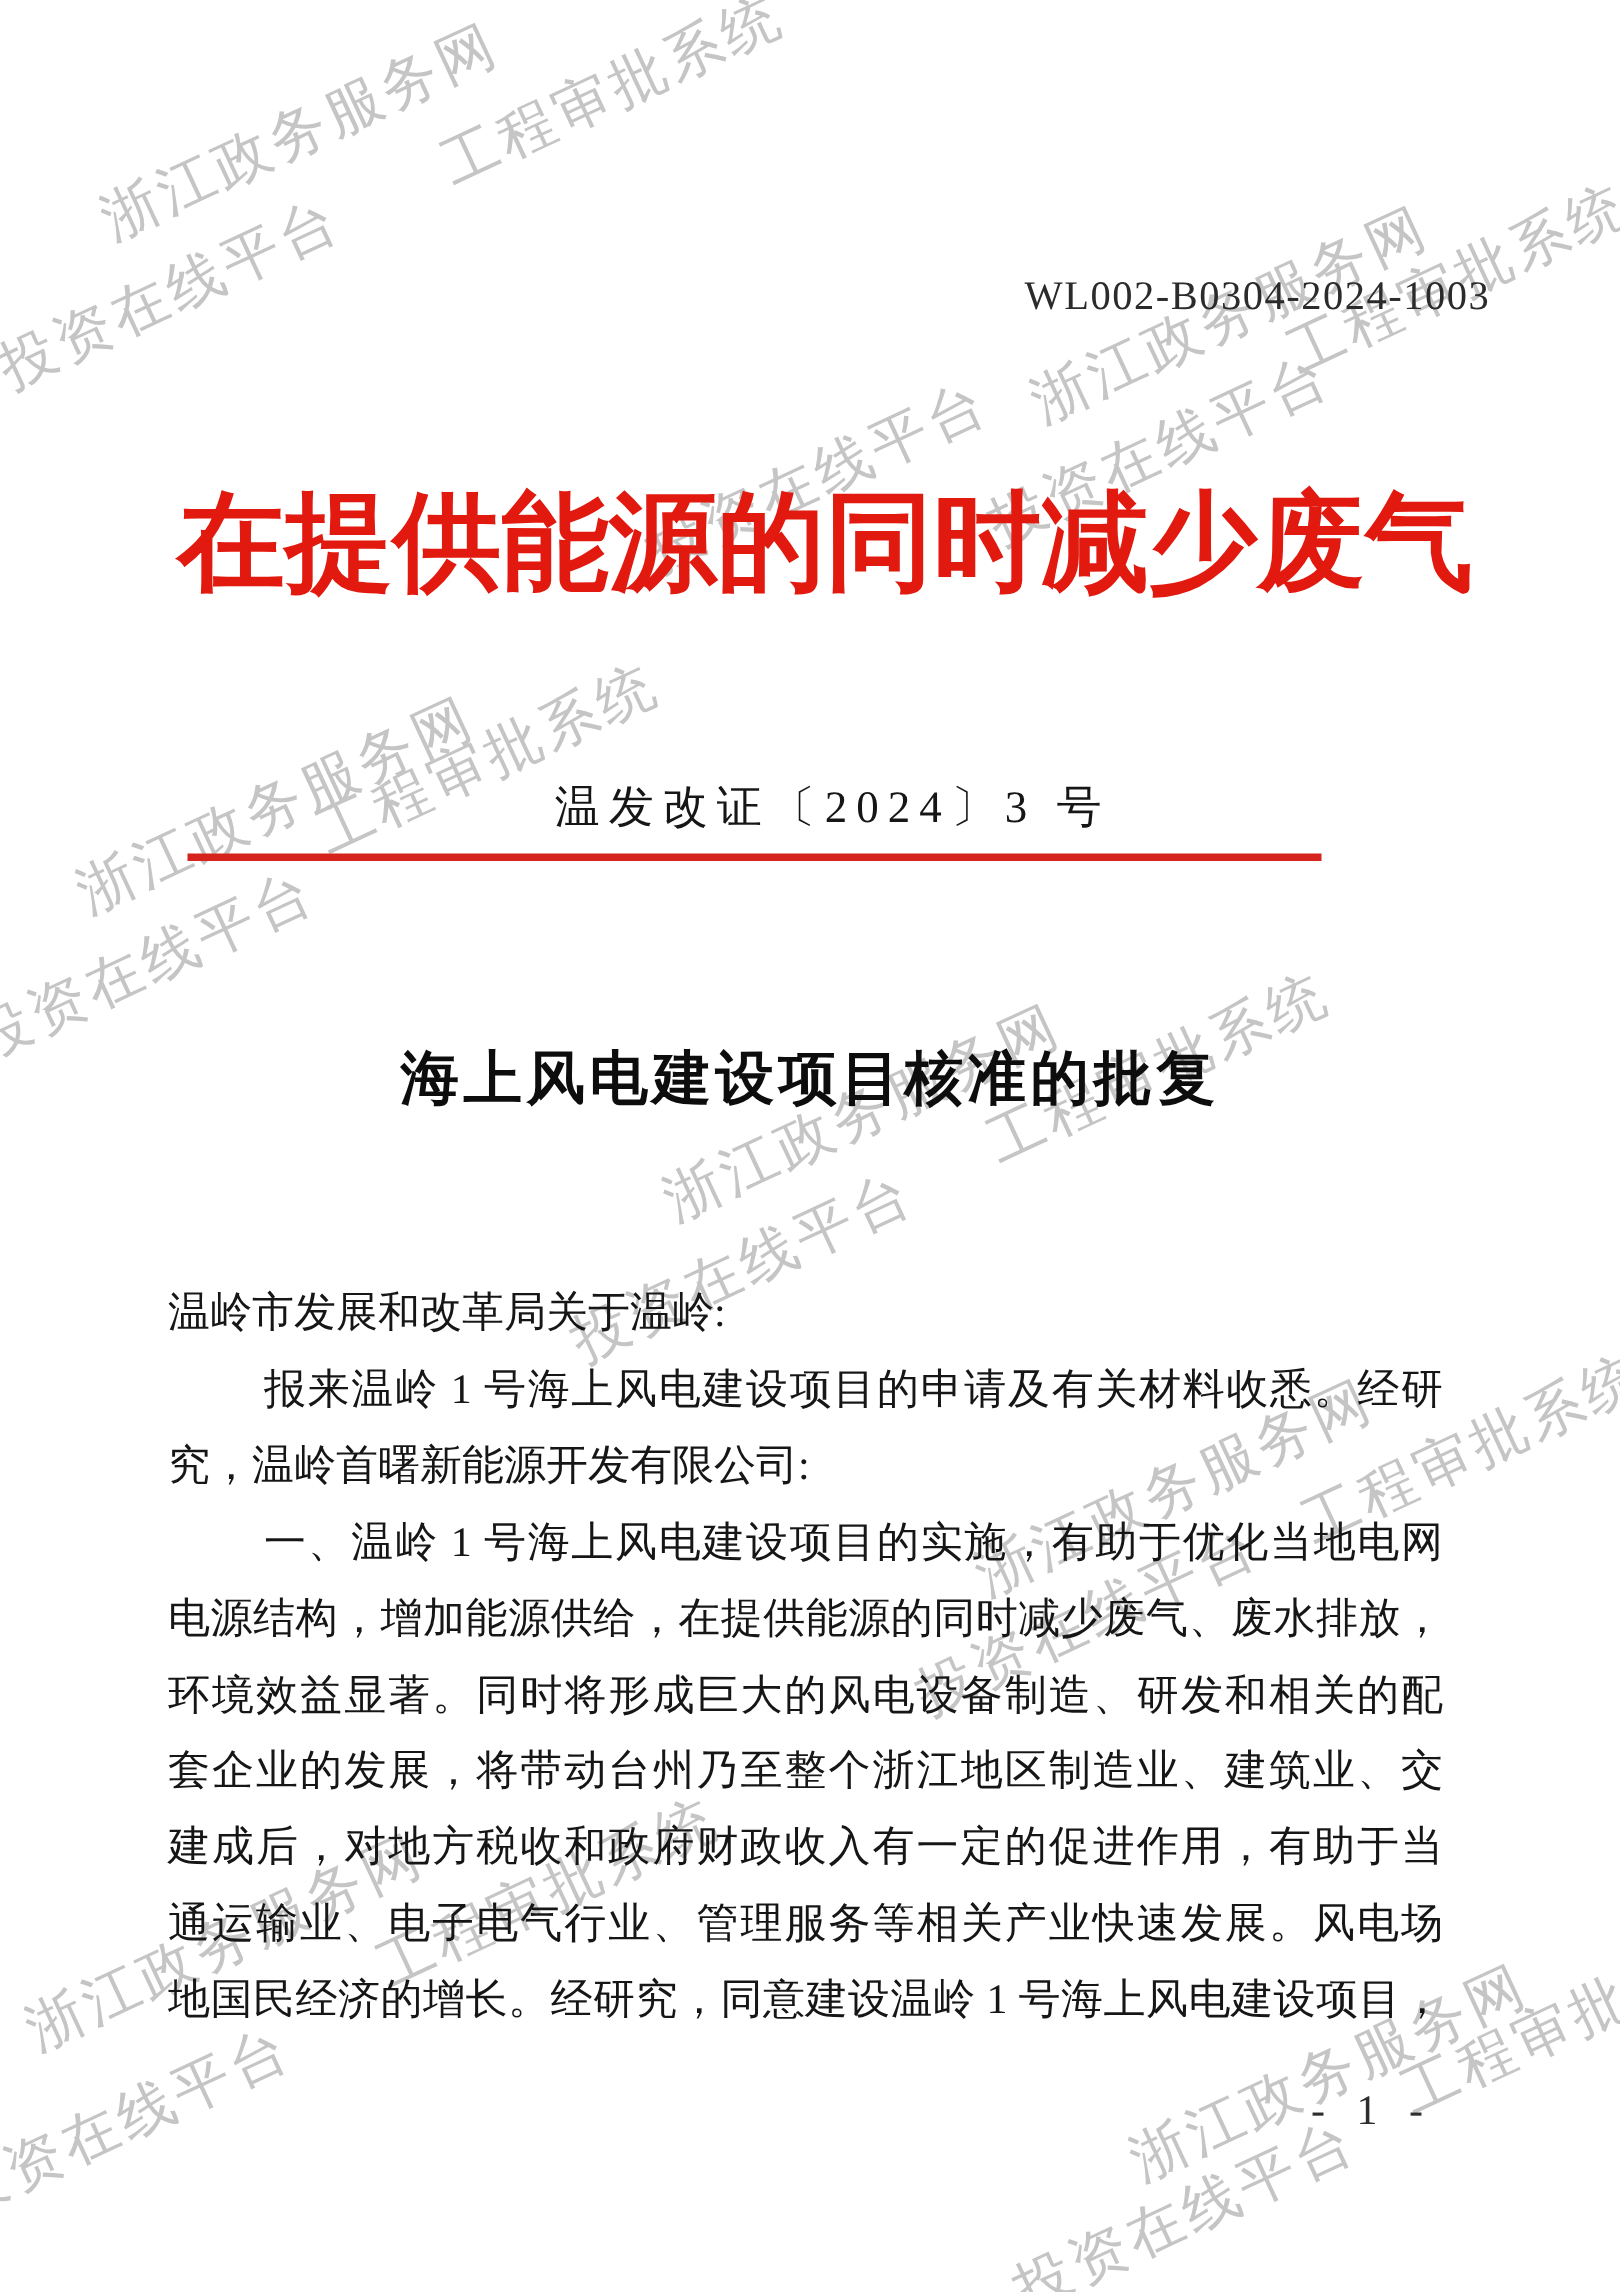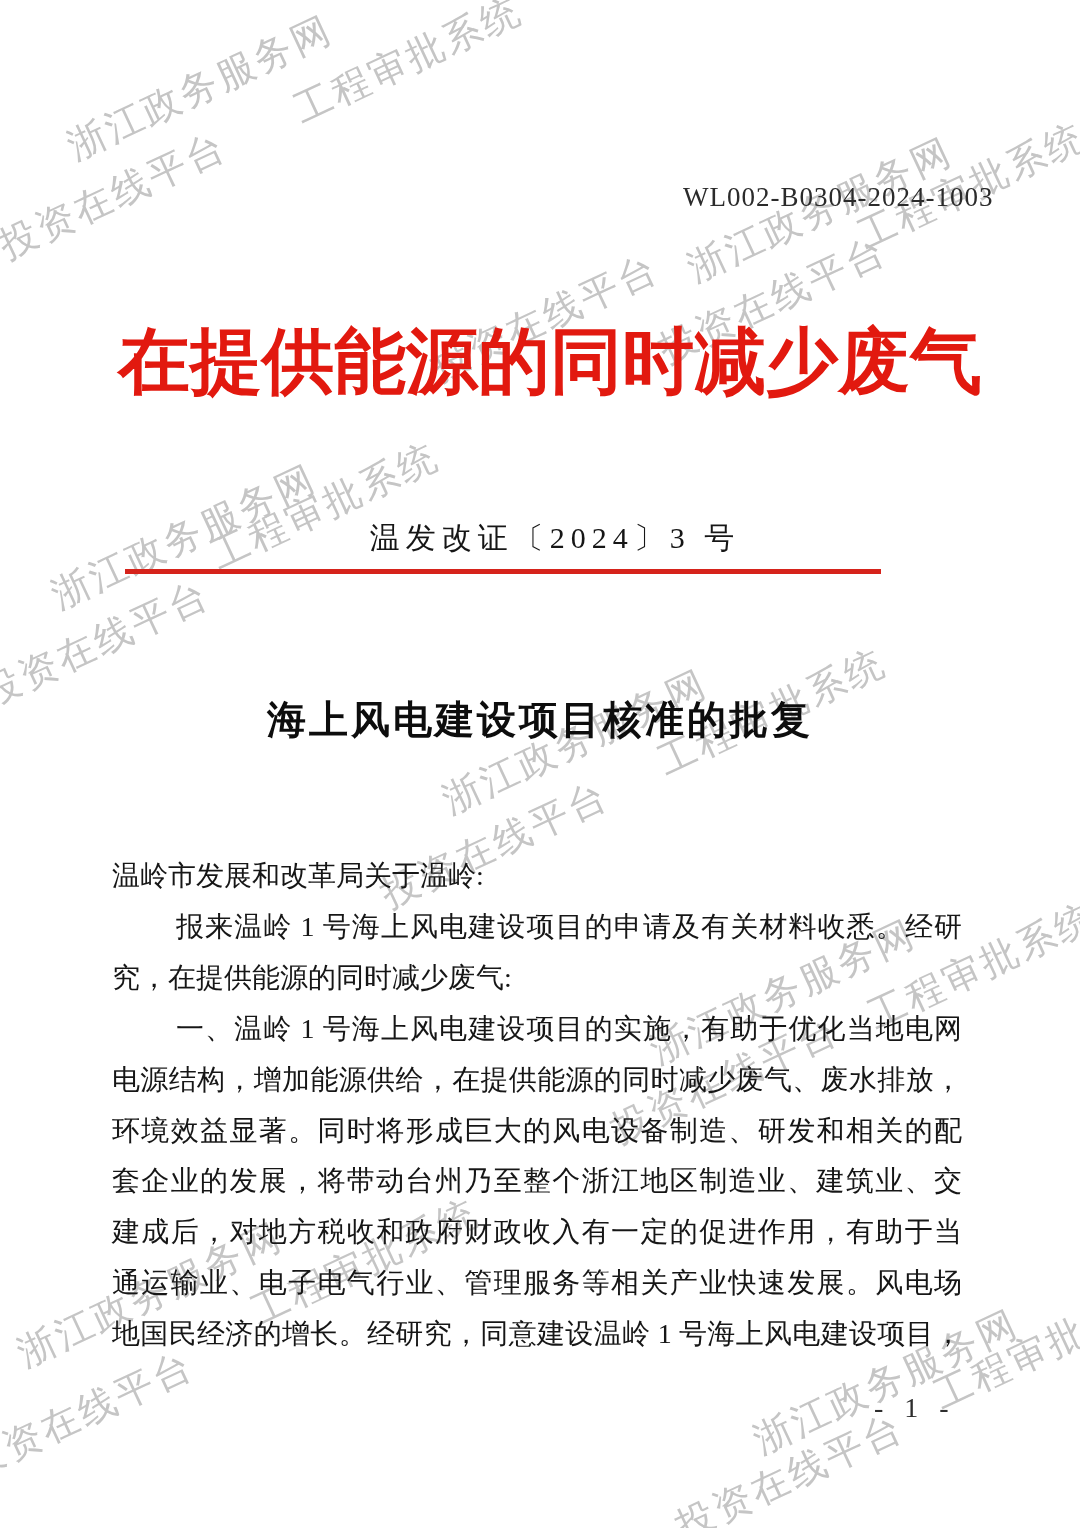--- a/index.html
+++ b/index.html
@@ -155,21 +155,21 @@
 
     <div class="red-divider"></div>
 
     <div class="doc-title">
       <div>海上风电建设项目核准的批复</div>
     </div>
 
     <div class="body-text">
       <div class="line">温岭市发展和改革局关于温岭:</div>
       <div class="fill indent">报来温岭 1 号海上风电建设项目的申请及有关材料收悉。经研</div>
-      <div class="line">究，在提供能源的同时减少废气:</div>
+      <div class="line">究，温岭首曙新能源开发有限公司:</div>
       <div class="fill indent">一、温岭 1 号海上风电建设项目的实施，有助于优化当地电网</div>
       <div class="fill">电源结构，增加能源供给，在提供能源的同时减少废气、废水排放，</div>
       <div class="fill">环境效益显著。同时将形成巨大的风电设备制造、研发和相关的配</div>
       <div class="fill">套企业的发展，将带动台州乃至整个浙江地区制造业、建筑业、交</div>
       <div class="fill">建成后，对地方税收和政府财政收入有一定的促进作用，有助于当</div>
       <div class="fill">通运输业、电子电气行业、管理服务等相关产业快速发展。风电场</div>
       <div class="fill">地国民经济的增长。经研究，同意建设温岭 1 号海上风电建设项目，</div>
     </div>
 
     <div class="page-number">- 1 -</div>

